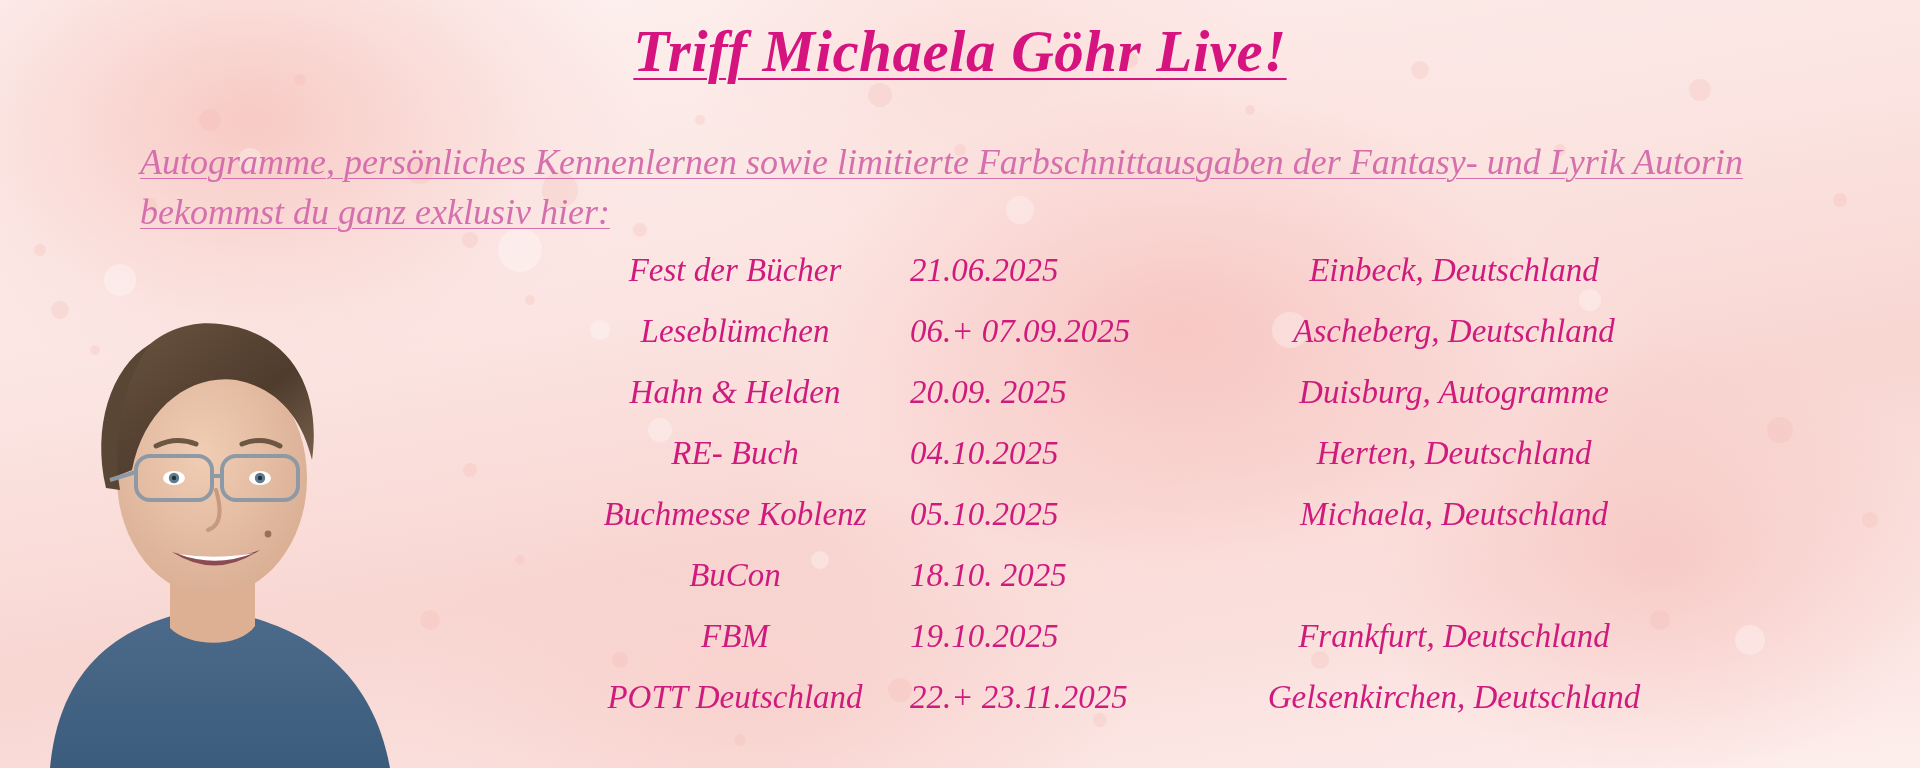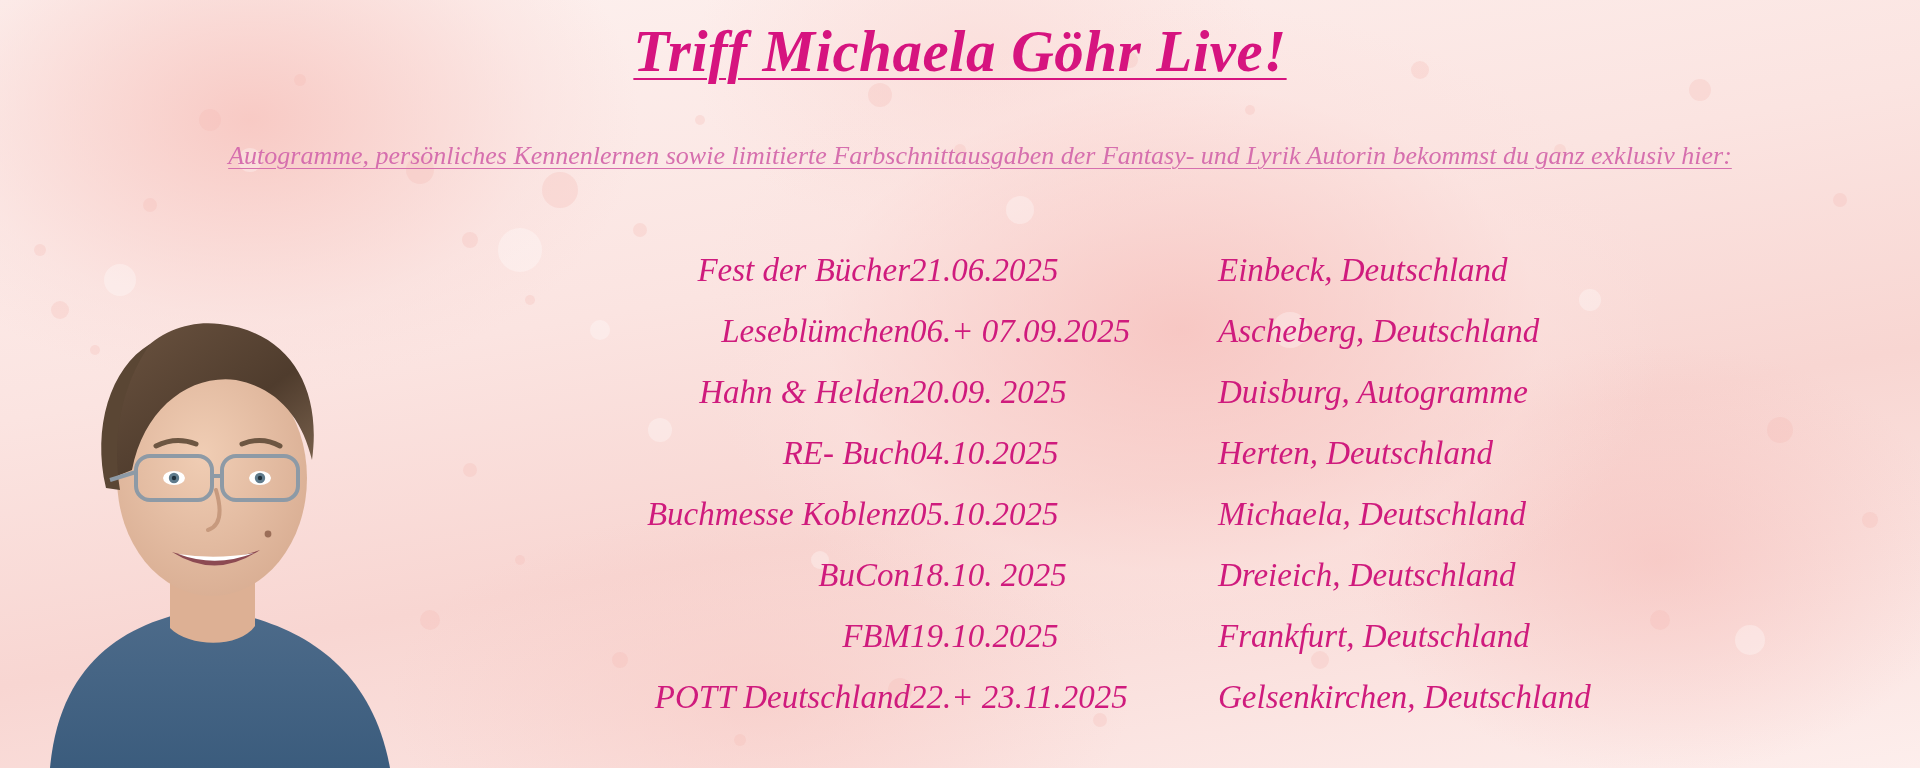--- a/index.html
+++ b/index.html
@@ -64,24 +64,23 @@
     text-underline-offset: 7px;
     text-decoration-thickness: 2px;
     letter-spacing: .5px;
   }
 
   .subhead {
     position: absolute;
     top: 138px;
     left: 140px;
     width: 1680px;
-    text-align: center;
     font-family: "Liberation Serif", serif;
     font-style: italic;
-    font-size: 26px;
+    font-size: 36px;
     line-height: 1.38;
     color: #d66fae;
     text-decoration: underline;
     text-underline-offset: 4px;
     text-decoration-thickness: 1px;
   }
 
   .events {
     position: absolute;
     top: 252px;
@@ -92,23 +91,23 @@
     display: grid;
     grid-template-columns: 350px 260px 520px;
     align-items: baseline;
     height: 61px;
     font-family: "Liberation Serif", serif;
     font-style: italic;
     font-size: 33px;
     color: #cf1b7d;
     white-space: nowrap;
   }
-  .ev-name { text-align: right; }
+  .ev-name { text-align: center; }
   .ev-date { }
-  .ev-place { text-align: left; padding-left: 48px; }
+  .ev-place { text-align: center; padding-left: 48px; }
 </style>
 </head>
 <body>
 
 <div class="banner">
 
   <svg class="speckles" viewBox="0 0 1920 768" preserveAspectRatio="none">
     <g fill="#f3b8b2" opacity="0.5">
       <circle cx="60" cy="310" r="9"></circle>
         <circle cx="95" cy="350" r="5"></circle>
@@ -245,21 +244,20 @@
 
     <div class="event-row">
       <span class="ev-name">Buchmesse Koblenz</span>
       <span class="ev-date">05.10.2025</span>
       <span class="ev-place">Michaela, Deutschland</span>
     </div>
 
     <div class="event-row">
       <span class="ev-name">BuCon</span>
       <span class="ev-date">18.10. 2025</span>
-      <span class="ev-place">Dreieich, Deutschland</span>
     </div>
 
     <div class="event-row">
       <span class="ev-name">FBM</span>
       <span class="ev-date">19.10.2025</span>
       <span class="ev-place">Frankfurt, Deutschland</span>
     </div>
 
     <div class="event-row">
       <span class="ev-name">POTT Deutschland</span>

